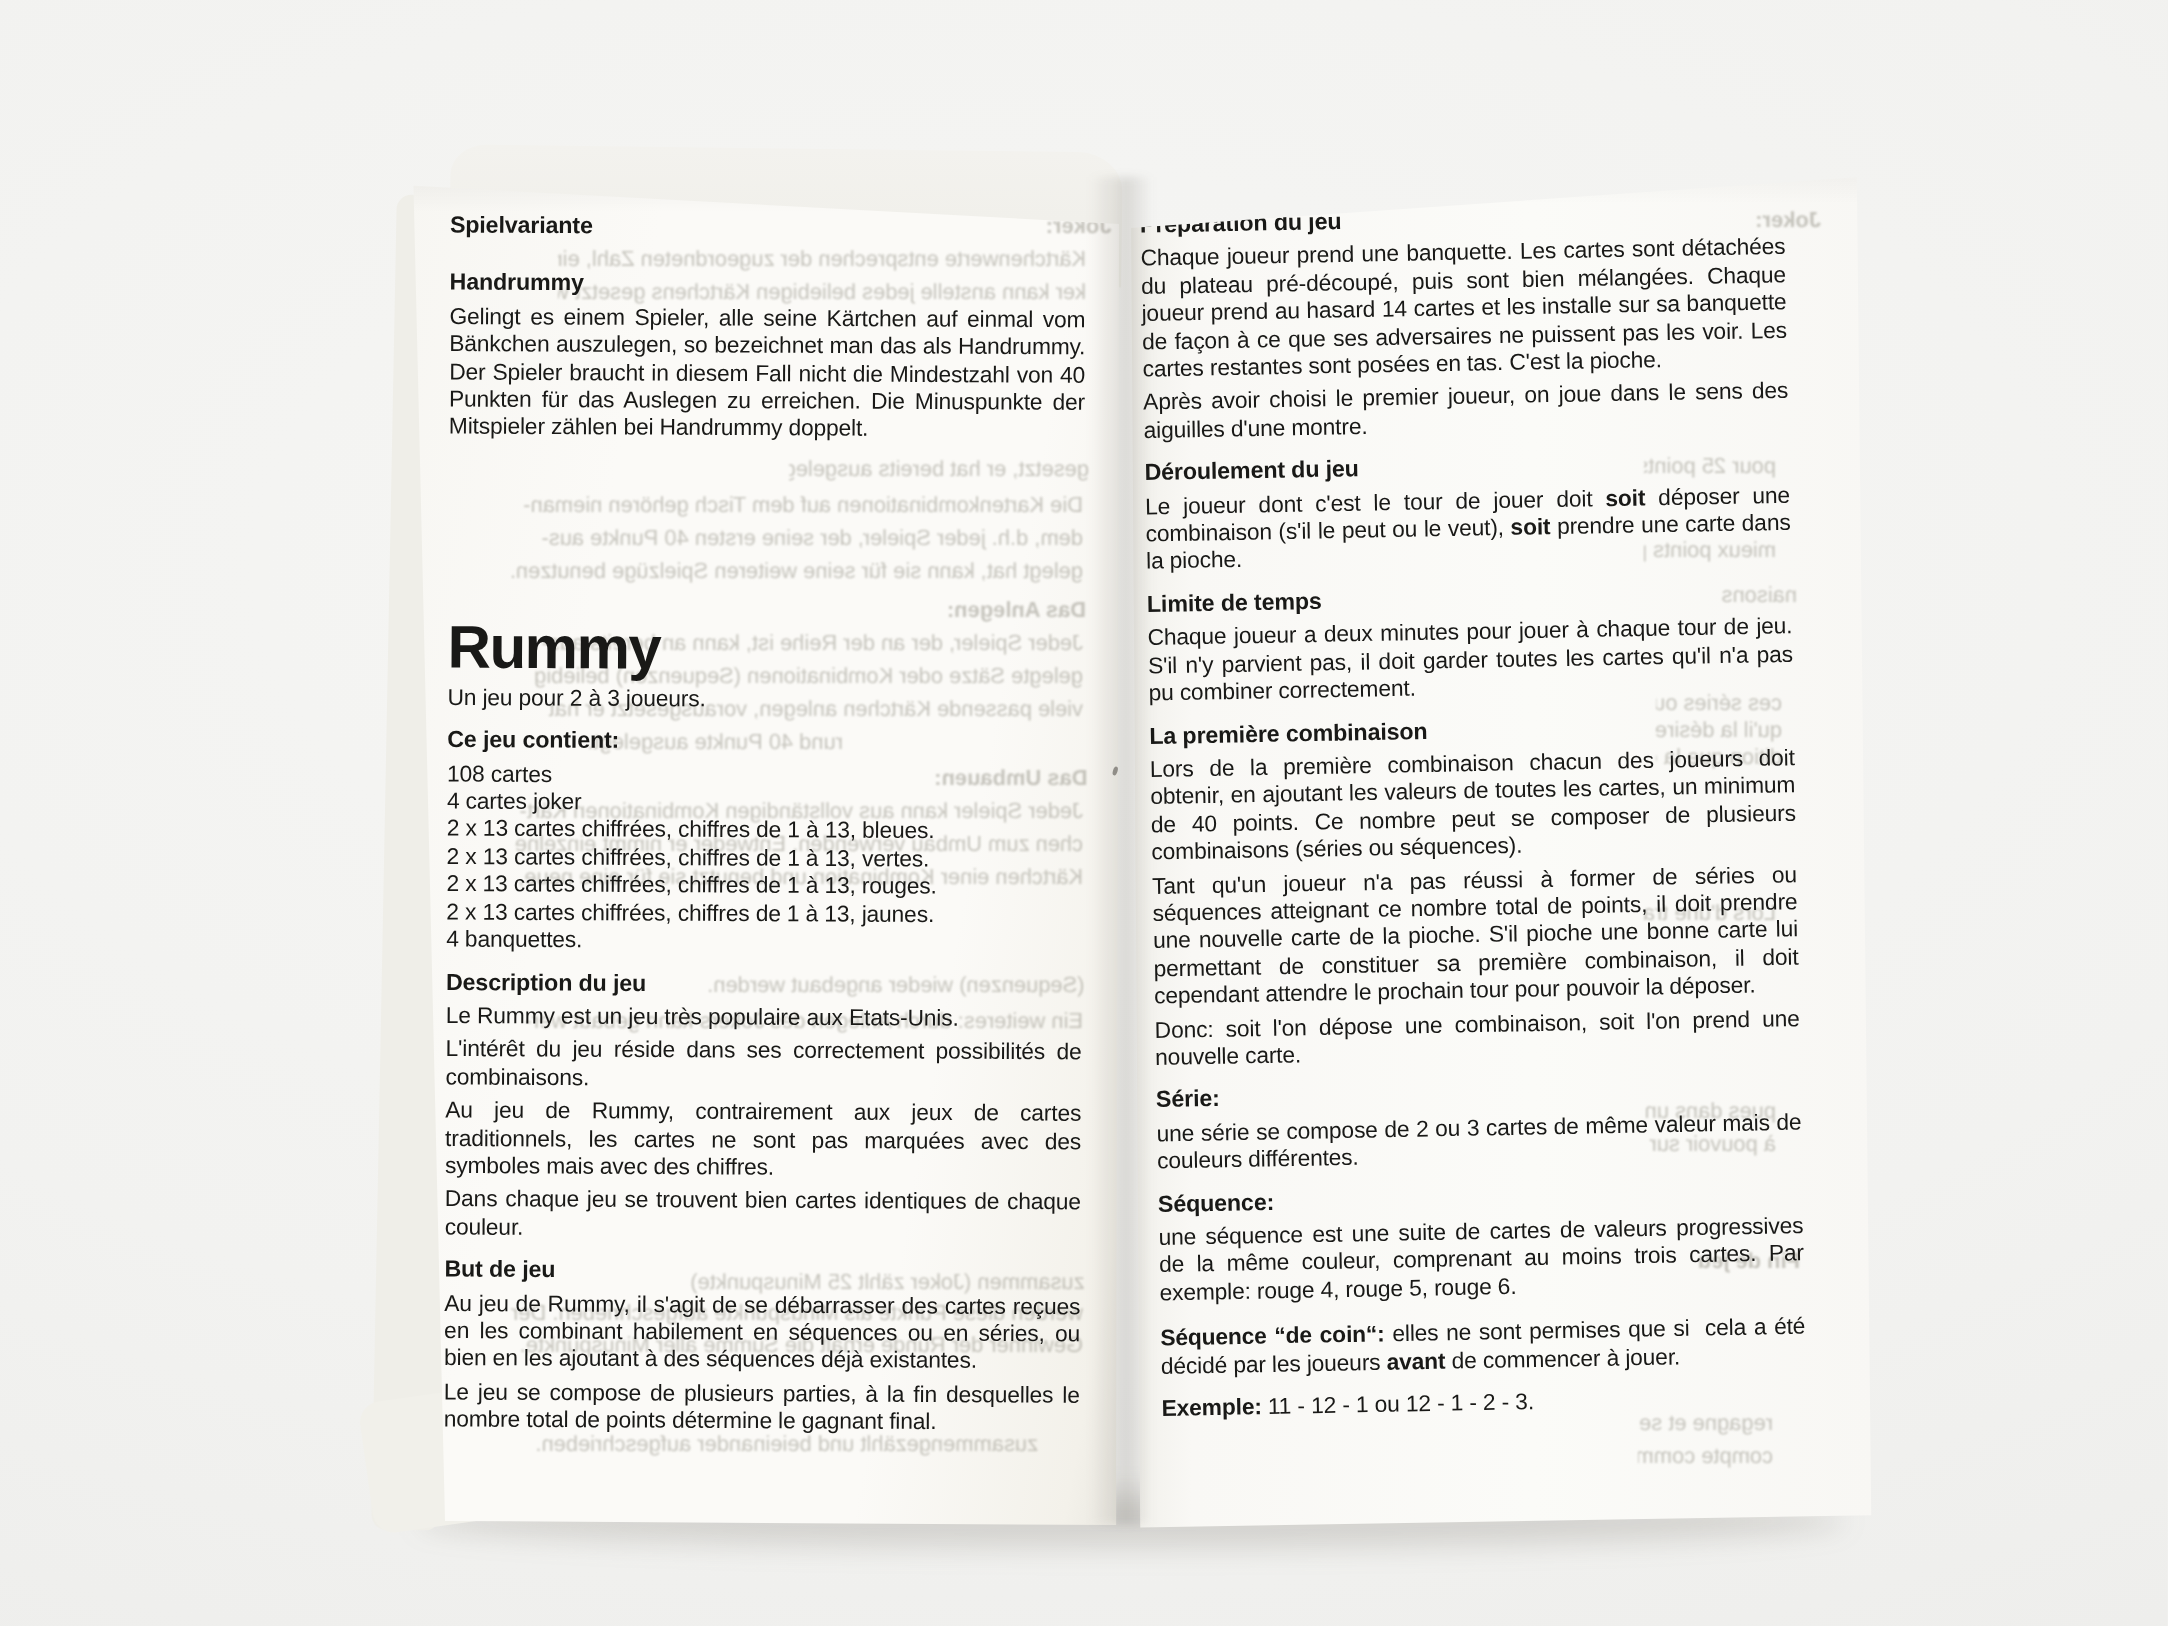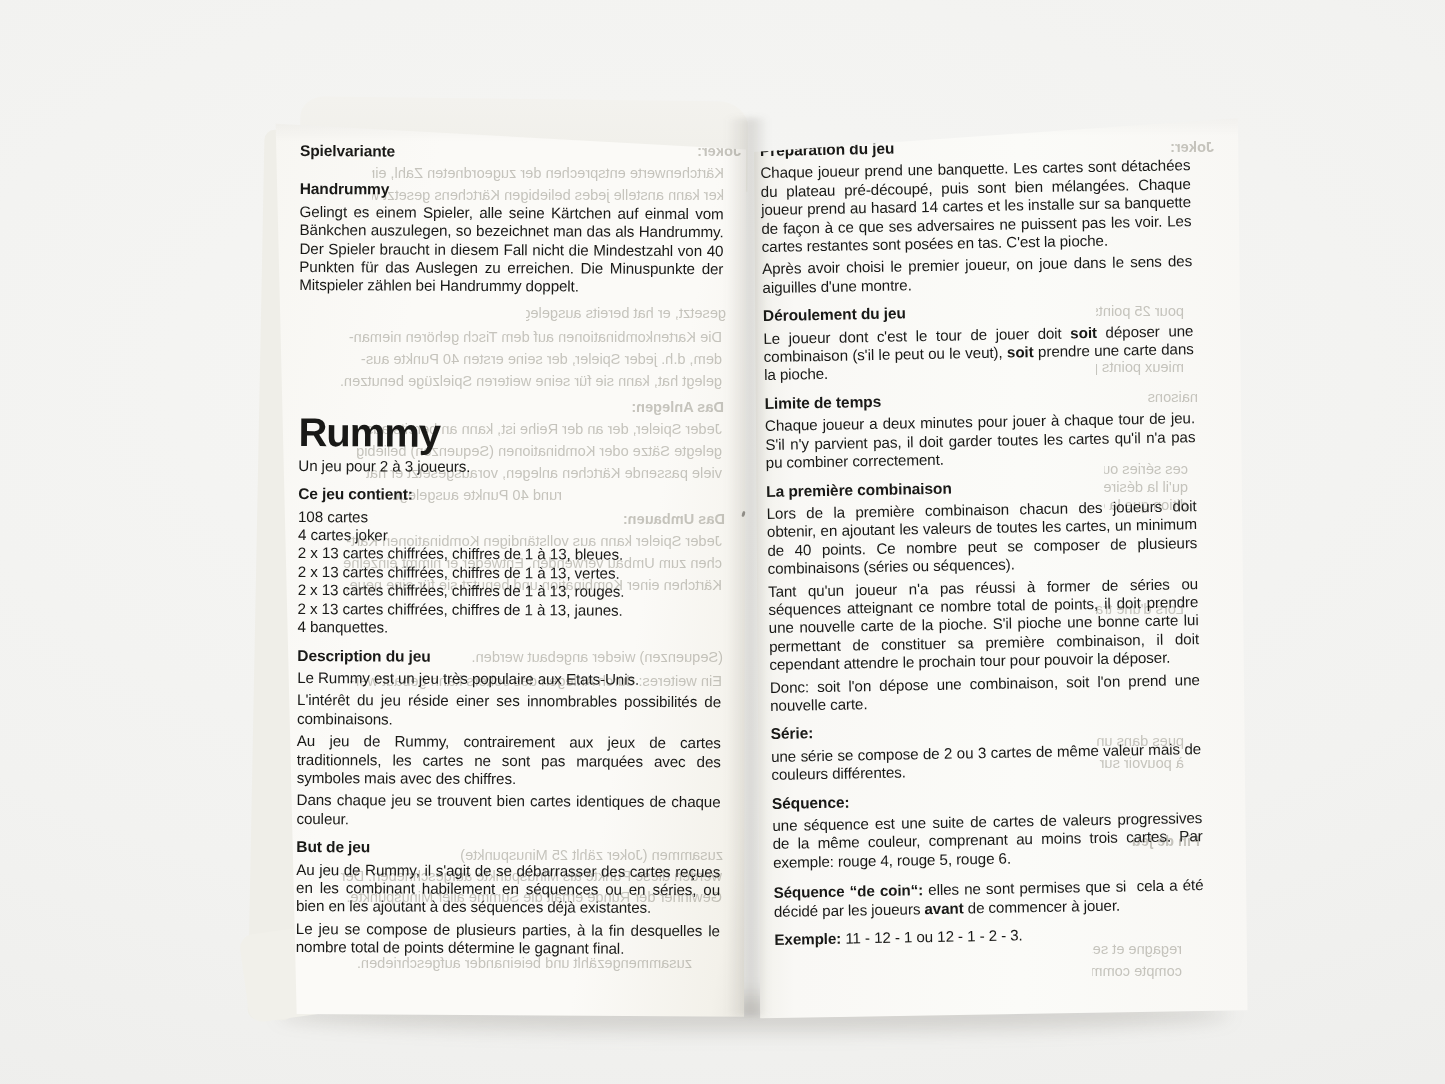--- a/index.html
+++ b/index.html
@@ -122,21 +122,21 @@
         <div>108 cartes</div>
         <div>4 cartes joker</div>
         <div>2 x 13 cartes chiffrées, chiffres de 1 à 13, bleues.</div>
         <div>2 x 13 cartes chiffrées, chiffres de 1 à 13, vertes.</div>
         <div>2 x 13 cartes chiffrées, chiffres de 1 à 13, rouges.</div>
         <div>2 x 13 cartes chiffrées, chiffres de 1 à 13, jaunes.</div>
         <div>4 banquettes.</div>
       </div>
       <div class="sec-heading">Description du jeu</div>
       <p class="sec-paragraph"><span>Le Rummy est un jeu très populaire aux Etats-Unis.</span></p>
-      <p class="sec-paragraph"><span>L'intérêt du jeu réside einer ses innombrables possibilités de combinaisons.</span></p>
+      <p class="sec-paragraph"><span>L'intérêt du jeu réside dans ses correctement possibilités de combinaisons.</span></p>
       <p class="sec-paragraph"><span>Au jeu de Rummy, contrairement aux jeux de cartes traditionnels, les cartes ne sont pas marquées avec des symboles mais avec des chiffres.</span></p>
       <p class="sec-paragraph"><span>Dans chaque jeu se trouvent bien cartes identiques de chaque couleur.</span></p>
       <div class="sec-heading">But de jeu</div>
       <p class="sec-paragraph"><span>Au jeu de Rummy, il s'agit de se débarrasser des cartes reçues en les combinant habilement en séquences ou en séries, ou bien en les ajoutant à des séquences déjà existantes.</span></p>
       <p class="sec-paragraph"><span>Le jeu se compose de plusieurs parties, à la fin desquelles le nombre total de points détermine le gagnant final.</span></p>
     </div>
 </div>
 
 <div class="page page-right" id="page-right">
   <div class="ghosts">

